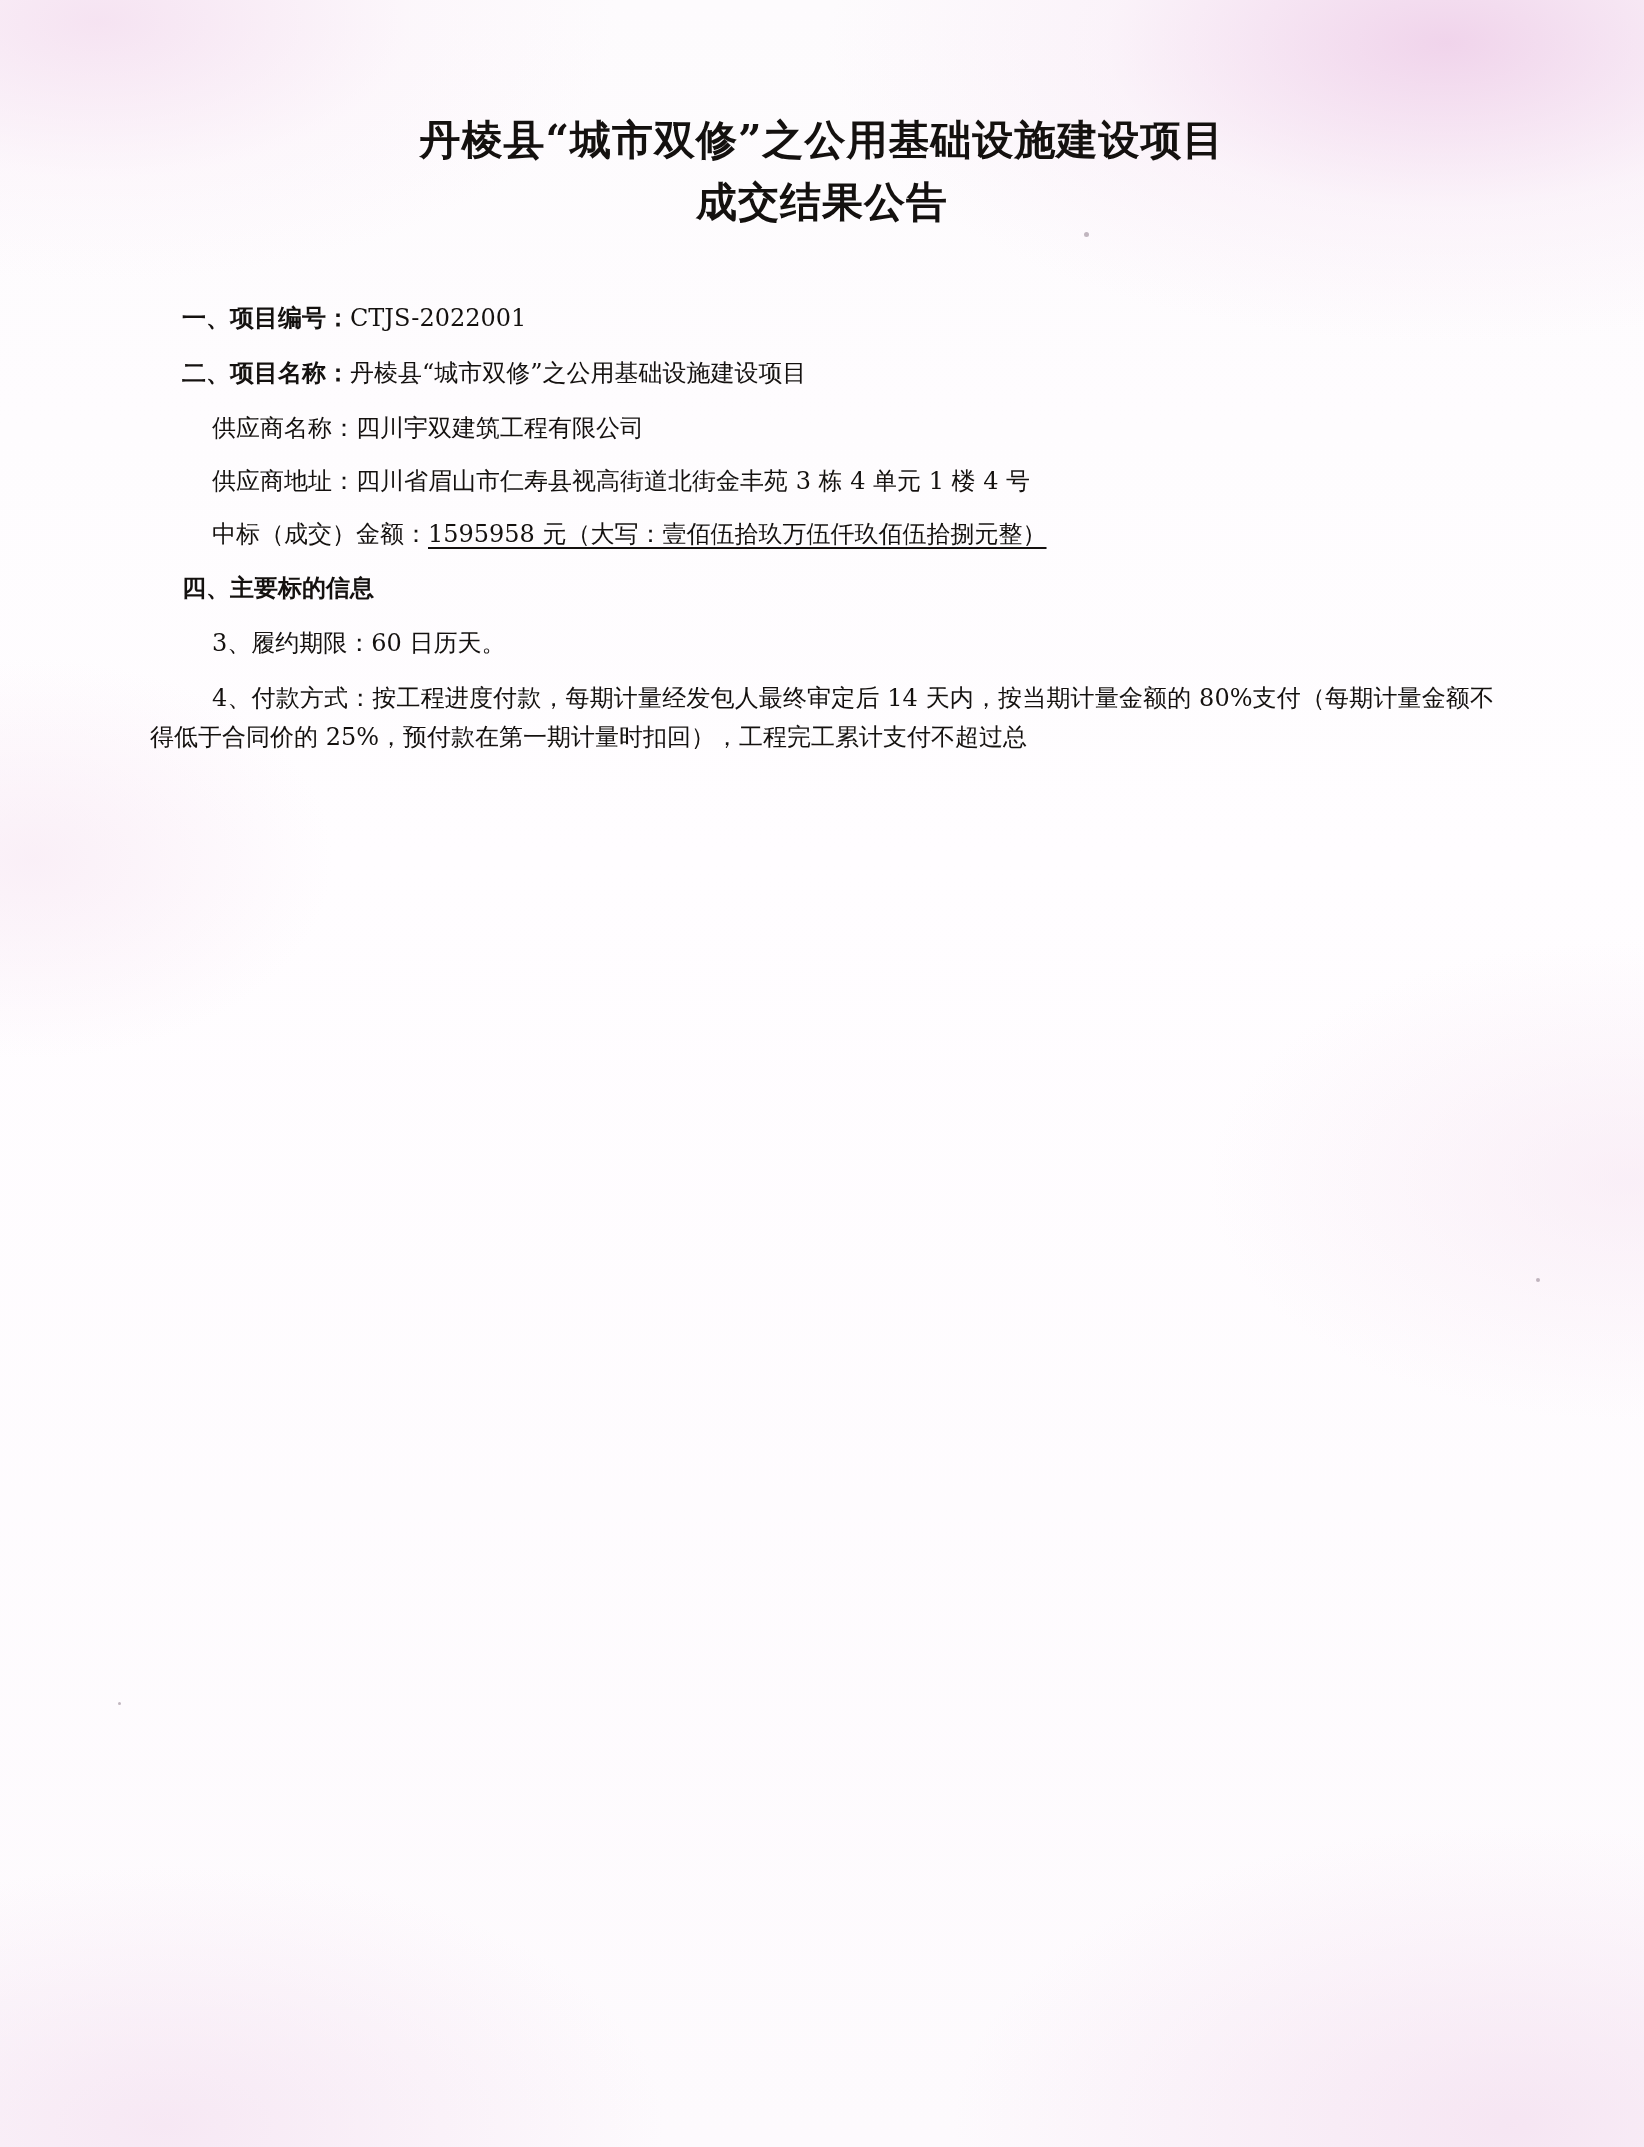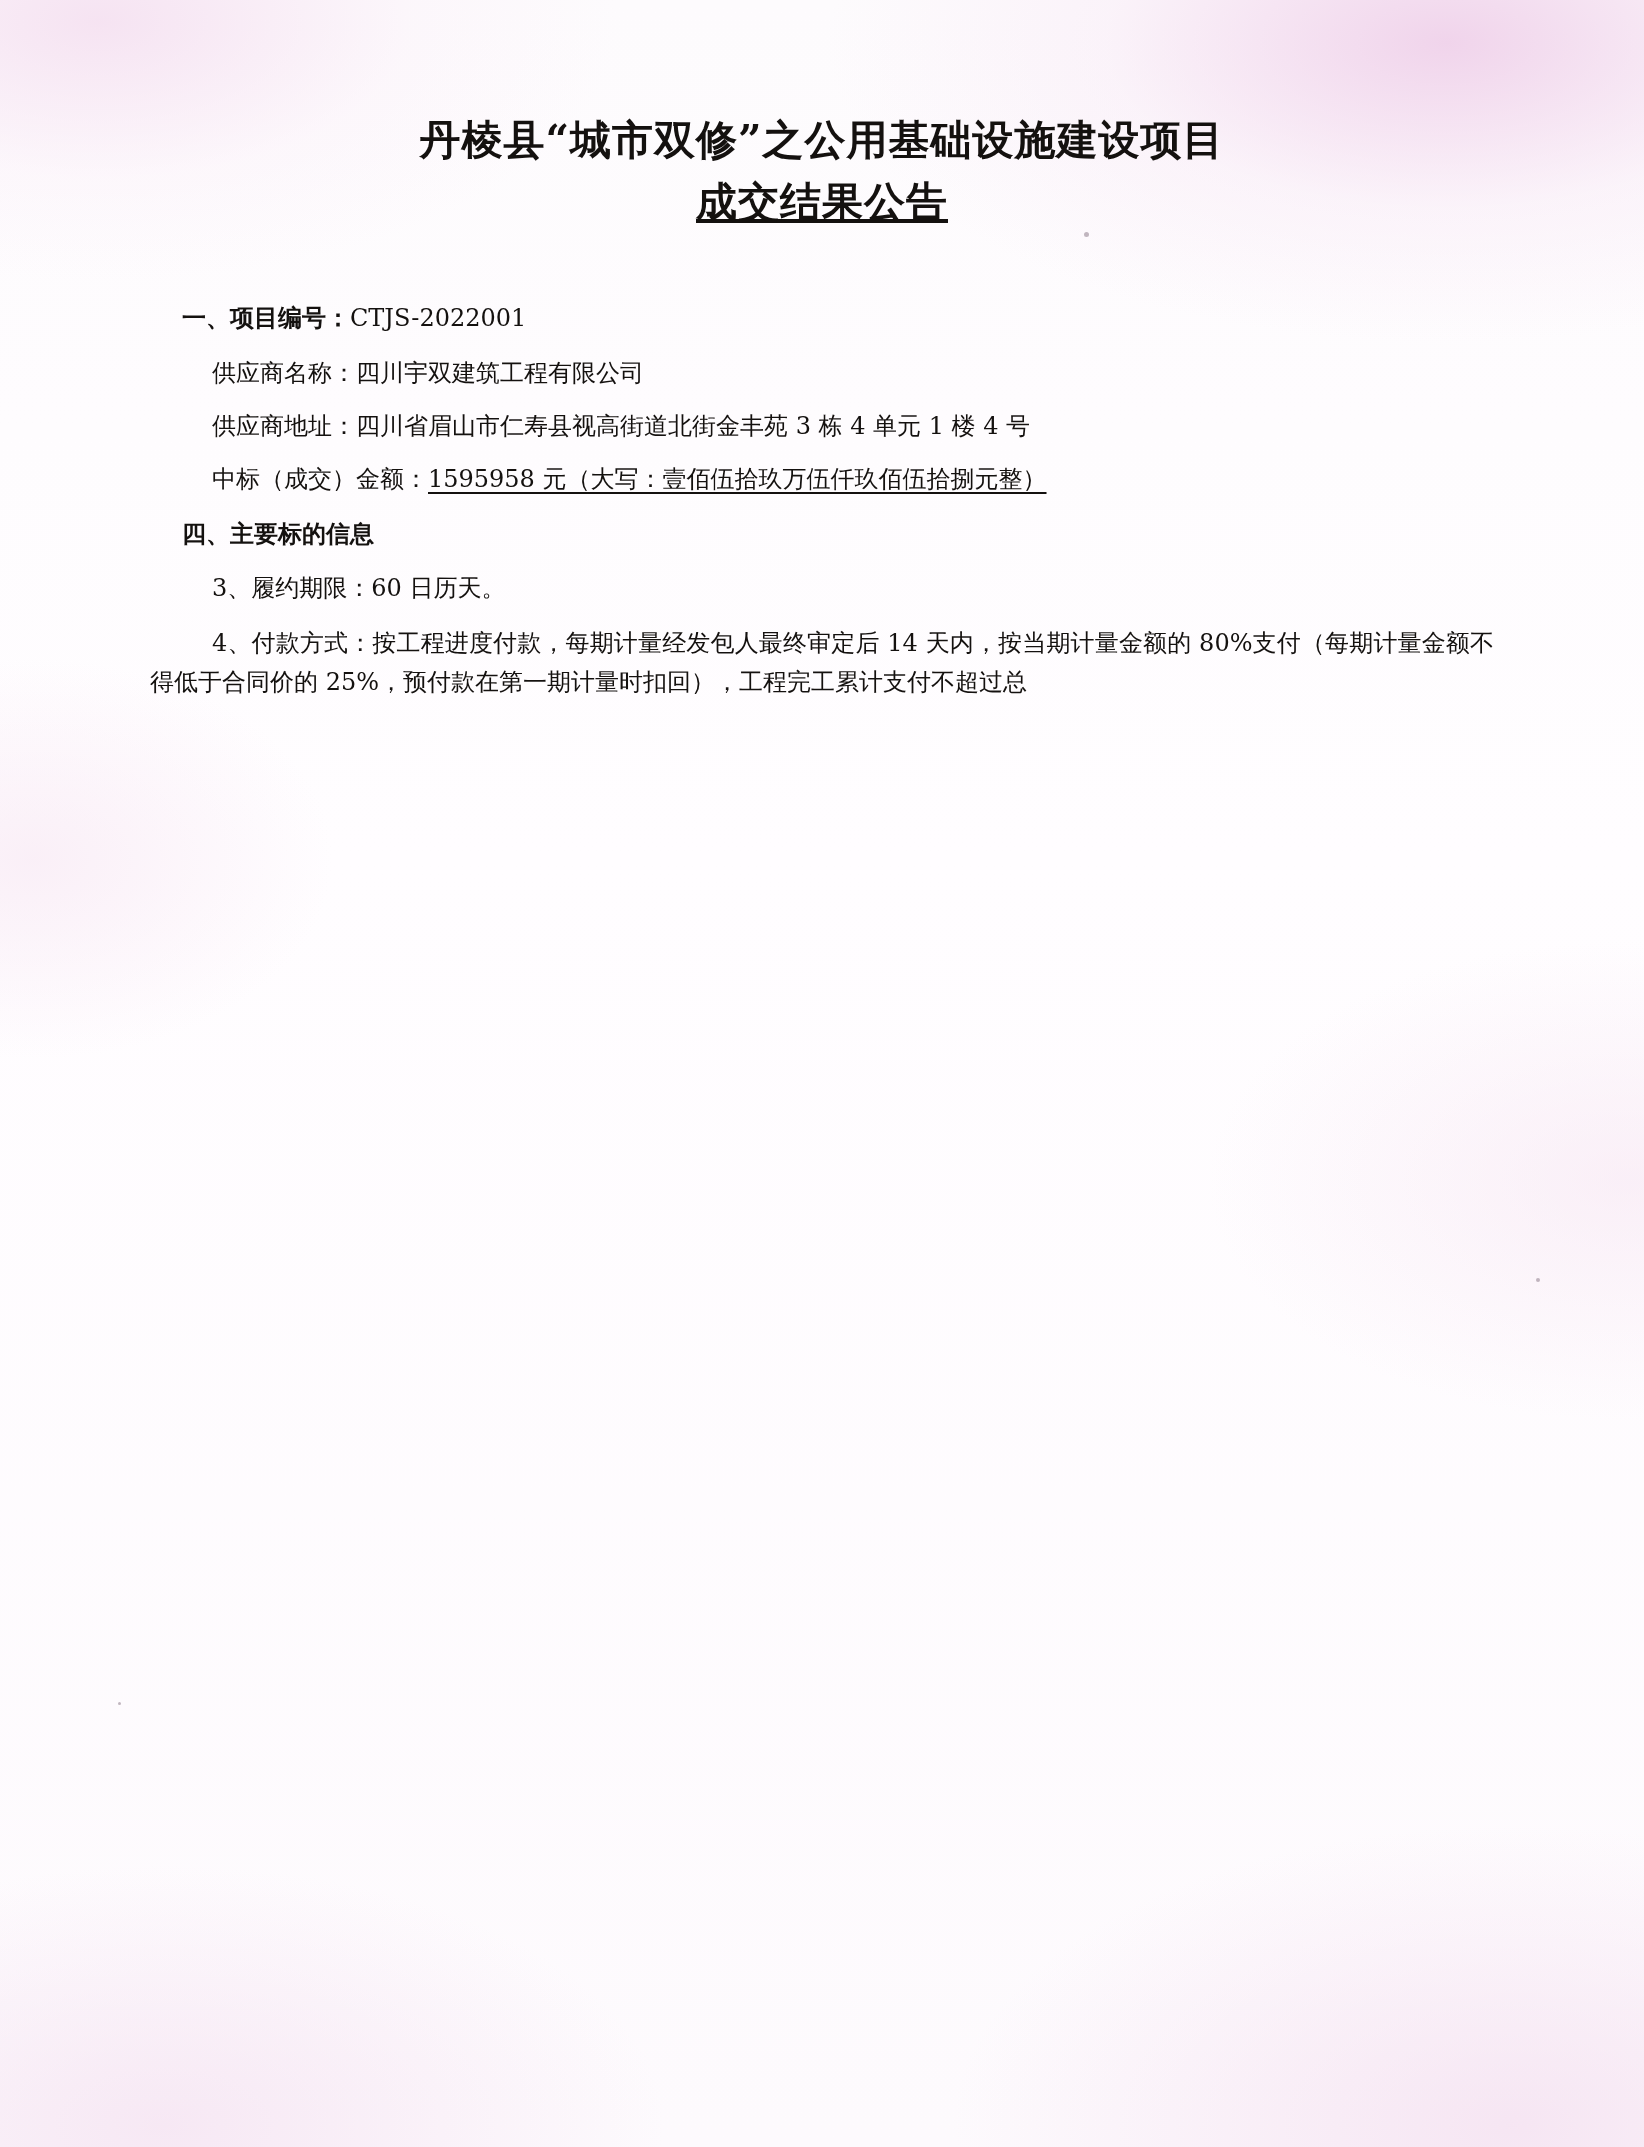--- a/index.html
+++ b/index.html
@@ -47,21 +47,20 @@
   .doc-title {
     text-align: center;
     font-weight: bold;
     font-size: 41px;
     line-height: 1.5;
     letter-spacing: 1px;
     margin: 14px 0 0 0;
   }
   .doc-title .line2 {
     display: block;
-    text-decoration: underline;
   }
 
   .body-area {
     margin-top: 66px;
     font-size: 24px;
     line-height: 1.62;
   }
 
   .h-item {
     font-weight: bold;
@@ -104,20 +103,23 @@
     <span>丹棱县“城市双修”之公用基础设施建设项目</span>
     <span class="line2">成交结果公告</span>
   </h1>
 
   <div class="body-area">
 
     <p class="h-item">
       <span>一、项目编号：</span><span class="val">CTJS-2022001</span>
     </p>
 
+    <p class="h-item">
+      <span>二、项目名称：</span><span class="val">丹棱县“城市双修”之公用基础设施建设项目</span>
+    </p>
 
 
     <p class="para tight">供应商名称：四川宇双建筑工程有限公司</p>
 
     <p class="para tight">供应商地址：四川省眉山市仁寿县视高街道北街金丰苑 3 栋 4 单元 1 楼 4 号</p>
 
     <p class="para">
       <span>中标（成交）金额：</span><span class="u">1595958 元（大写：壹佰伍拾玖万伍仟玖佰伍拾捌元整）</span>
     </p>
 

